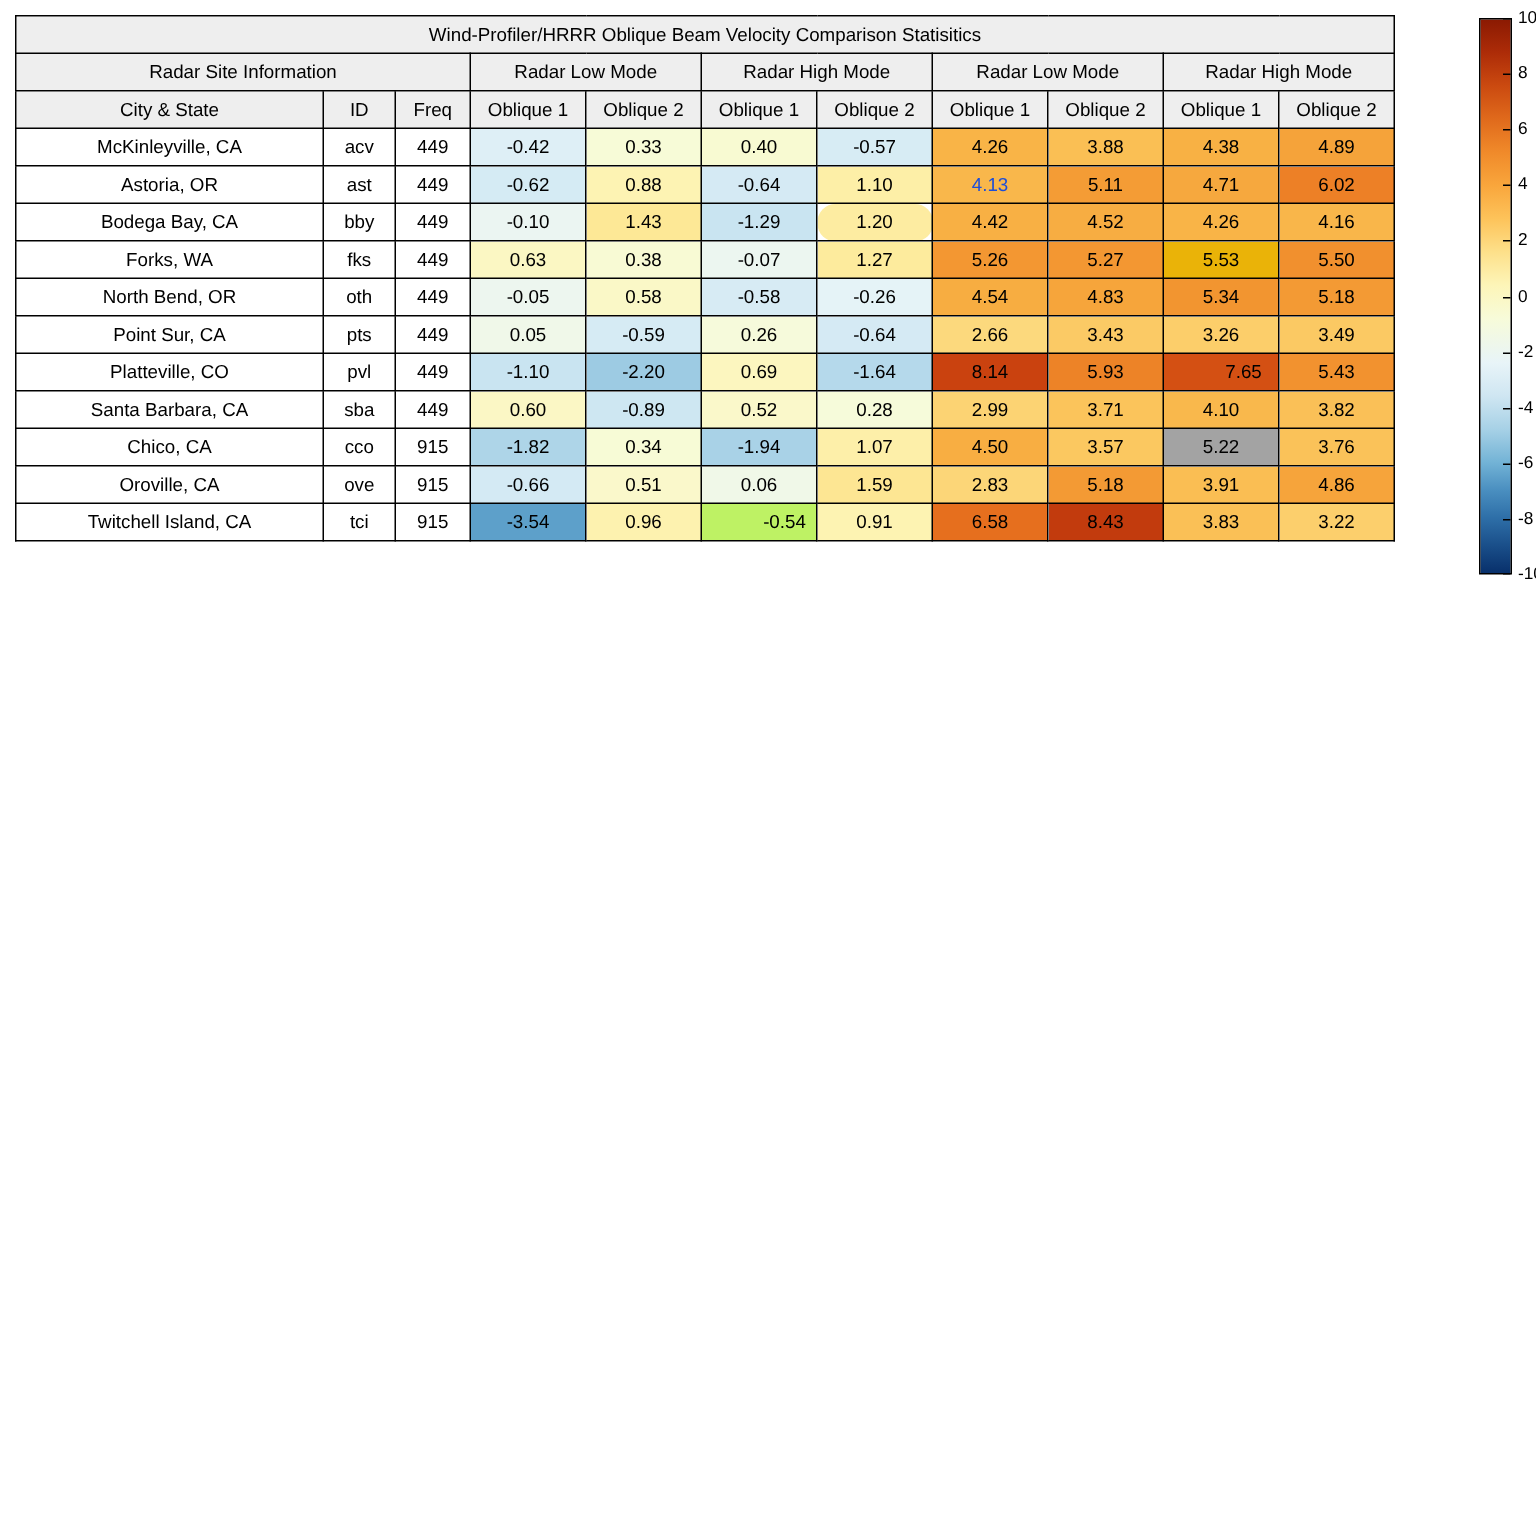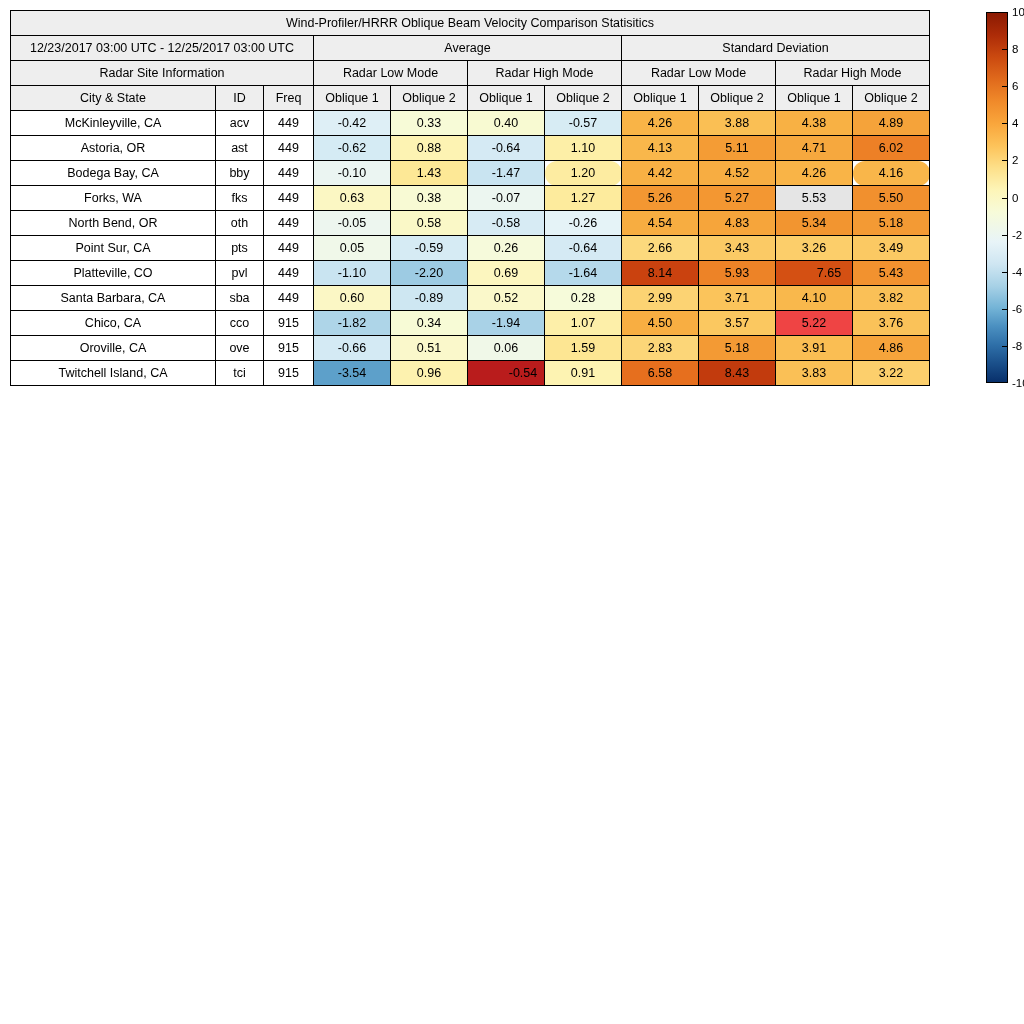--- a/index.html
+++ b/index.html
@@ -140,25 +140,20 @@
       <col class="c-val">
         <col class="c-val">
         <col class="c-val">
         <col class="c-val">
     </colgroup>
     <tbody>
       <tr>
         <td class="title" colspan="11">Wind-Profiler/HRRR Oblique Beam Velocity Comparison Statisitics</td>
       </tr>
       <tr>
-        <td class="period" colspan="3">12/23/2017 03:00 UTC - 12/25/2017 03:00 UTC</td>
-        <td class="hdr" colspan="4">Average</td>
-        <td class="hdr" colspan="4">Standard Deviation</td>
-      </tr>
-      <tr>
         <td class="hdr" colspan="3">Radar Site Information</td>
         <td class="hdr" colspan="2">Radar Low Mode</td>
         <td class="hdr" colspan="2">Radar High Mode</td>
         <td class="hdr" colspan="2">Radar Low Mode</td>
         <td class="hdr" colspan="2">Radar High Mode</td>
       </tr>
       <tr>
         <td class="hdr">City &amp; State</td>
         <td class="hdr">ID</td>
         <td class="hdr">Freq</td>
@@ -186,49 +181,49 @@
           <td style="background: rgb(245, 163, 58); color: rgb(0, 0, 0);">4.89</td>
         </tr>
         <tr>
           <td class="city">Astoria, OR</td>
           <td class="idcell">ast</td>
           <td class="freqcell">449</td>
           <td style="background: rgb(213, 235, 244); color: rgb(0, 0, 0);">-0.62</td>
           <td style="background: rgb(253, 243, 179); color: rgb(0, 0, 0);">0.88</td>
           <td style="background: rgb(213, 234, 244); color: rgb(0, 0, 0);">-0.64</td>
           <td style="background: rgb(253, 239, 167); color: rgb(0, 0, 0);">1.10</td>
-          <td style="background: rgb(249, 183, 75); color: #000000;">4.13</td>
+          <td style="background: rgb(249, 183, 75); color: #1d4ed8;">4.13</td>
           <td style="background: rgb(244, 156, 53); color: rgb(0, 0, 0);">5.11</td>
           <td style="background: rgb(246, 168, 62); color: rgb(0, 0, 0);">4.71</td>
           <td style="background: rgb(237, 128, 38); color: rgb(0, 0, 0);">6.02</td>
         </tr>
         <tr>
           <td class="city">Bodega Bay, CA</td>
           <td class="idcell">bby</td>
           <td class="freqcell">449</td>
           <td style="background: rgb(235, 245, 242); color: rgb(0, 0, 0);">-0.10</td>
           <td style="background: rgb(253, 232, 150); color: rgb(0, 0, 0);">1.43</td>
-          <td style="background: rgb(201, 228, 241); color: rgb(0, 0, 0);">-1.47</td>
+          <td style="background: rgb(201, 228, 241); color: rgb(0, 0, 0);">-1.29</td>
           <td style="background: rgb(253, 236, 161); color: rgb(0, 0, 0); border-radius: 12px;">1.20</td>
           <td style="background: rgb(248, 176, 68); color: rgb(0, 0, 0);">4.42</td>
           <td style="background: rgb(247, 173, 66); color: rgb(0, 0, 0);">4.52</td>
           <td style="background: rgb(249, 180, 71); color: rgb(0, 0, 0);">4.26</td>
-          <td style="background: rgb(249, 182, 74); color: rgb(0, 0, 0); border-radius: 12px;">4.16</td>
+          <td style="background: rgb(249, 182, 74); color: rgb(0, 0, 0);">4.16</td>
         </tr>
         <tr>
           <td class="city">Forks, WA</td>
           <td class="idcell">fks</td>
           <td class="freqcell">449</td>
           <td style="background: rgb(251, 247, 195); color: rgb(0, 0, 0);">0.63</td>
           <td style="background: rgb(248, 250, 212); color: rgb(0, 0, 0);">0.38</td>
           <td style="background: rgb(236, 246, 240); color: rgb(0, 0, 0);">-0.07</td>
           <td style="background: rgb(253, 235, 157); color: rgb(0, 0, 0);">1.27</td>
           <td style="background: rgb(243, 151, 50); color: rgb(0, 0, 0);">5.26</td>
           <td style="background: rgb(243, 151, 50); color: rgb(0, 0, 0);">5.27</td>
-          <td style="background: #e5e5e5; color: rgb(0, 0, 0);">5.53</td>
+          <td style="background: #eab308; color: rgb(0, 0, 0);">5.53</td>
           <td style="background: rgb(241, 144, 46); color: rgb(0, 0, 0);">5.50</td>
         </tr>
         <tr>
           <td class="city">North Bend, OR</td>
           <td class="idcell">oth</td>
           <td class="freqcell">449</td>
           <td style="background: rgb(237, 246, 239); color: rgb(0, 0, 0);">-0.05</td>
           <td style="background: rgb(250, 248, 199); color: rgb(0, 0, 0);">0.58</td>
           <td style="background: rgb(215, 235, 244); color: rgb(0, 0, 0);">-0.58</td>
           <td style="background: rgb(229, 243, 247); color: rgb(0, 0, 0);">-0.26</td>
@@ -279,21 +274,21 @@
         <tr>
           <td class="city">Chico, CA</td>
           <td class="idcell">cco</td>
           <td class="freqcell">915</td>
           <td style="background: rgb(174, 213, 232); color: rgb(0, 0, 0);">-1.82</td>
           <td style="background: rgb(247, 251, 214); color: rgb(0, 0, 0);">0.34</td>
           <td style="background: rgb(169, 210, 231); color: rgb(0, 0, 0);">-1.94</td>
           <td style="background: rgb(253, 239, 169); color: rgb(0, 0, 0);">1.07</td>
           <td style="background: rgb(248, 174, 66); color: rgb(0, 0, 0);">4.50</td>
           <td style="background: rgb(251, 200, 96); color: rgb(0, 0, 0);">3.57</td>
-          <td style="background: #ef4444; color: rgb(0, 0, 0);">5.22</td>
+          <td style="background: #a3a3a3; color: rgb(0, 0, 0);">5.22</td>
           <td style="background: rgb(250, 194, 89); color: rgb(0, 0, 0);">3.76</td>
         </tr>
         <tr>
           <td class="city">Oroville, CA</td>
           <td class="idcell">ove</td>
           <td class="freqcell">915</td>
           <td style="background: rgb(212, 234, 244); color: rgb(0, 0, 0);">-0.66</td>
           <td style="background: rgb(250, 248, 203); color: rgb(0, 0, 0);">0.51</td>
           <td style="background: rgb(240, 248, 232); color: rgb(0, 0, 0);">0.06</td>
           <td style="background: rgb(253, 230, 147); color: rgb(0, 0, 0);">1.59</td>
@@ -301,21 +296,21 @@
           <td style="background: rgb(243, 154, 52); color: rgb(0, 0, 0);">5.18</td>
           <td style="background: rgb(250, 190, 83); color: rgb(0, 0, 0);">3.91</td>
           <td style="background: rgb(246, 164, 59); color: rgb(0, 0, 0);">4.86</td>
         </tr>
         <tr>
           <td class="city">Twitchell Island, CA</td>
           <td class="idcell">tci</td>
           <td class="freqcell">915</td>
           <td style="background: rgb(93, 160, 202); color: rgb(0, 0, 0);">-3.54</td>
           <td style="background: rgb(253, 242, 175); color: rgb(0, 0, 0);">0.96</td>
-          <td style="background: #b91c1c; color: rgb(0, 0, 0); padding-left: 36px;">-0.54</td>
+          <td style="background: #bef264; color: rgb(0, 0, 0); padding-left: 36px;">-0.54</td>
           <td style="background: rgb(253, 243, 178); color: rgb(0, 0, 0);">0.91</td>
           <td style="background: rgb(230, 111, 30); color: rgb(0, 0, 0);">6.58</td>
           <td style="background: rgb(194, 59, 13); color: rgb(0, 0, 0);">8.43</td>
           <td style="background: rgb(250, 192, 86); color: rgb(0, 0, 0);">3.83</td>
           <td style="background: rgb(252, 207, 108); color: rgb(0, 0, 0);">3.22</td>
         </tr>
       </tbody>
   </table>
 
   <div id="colorbar-wrap">

